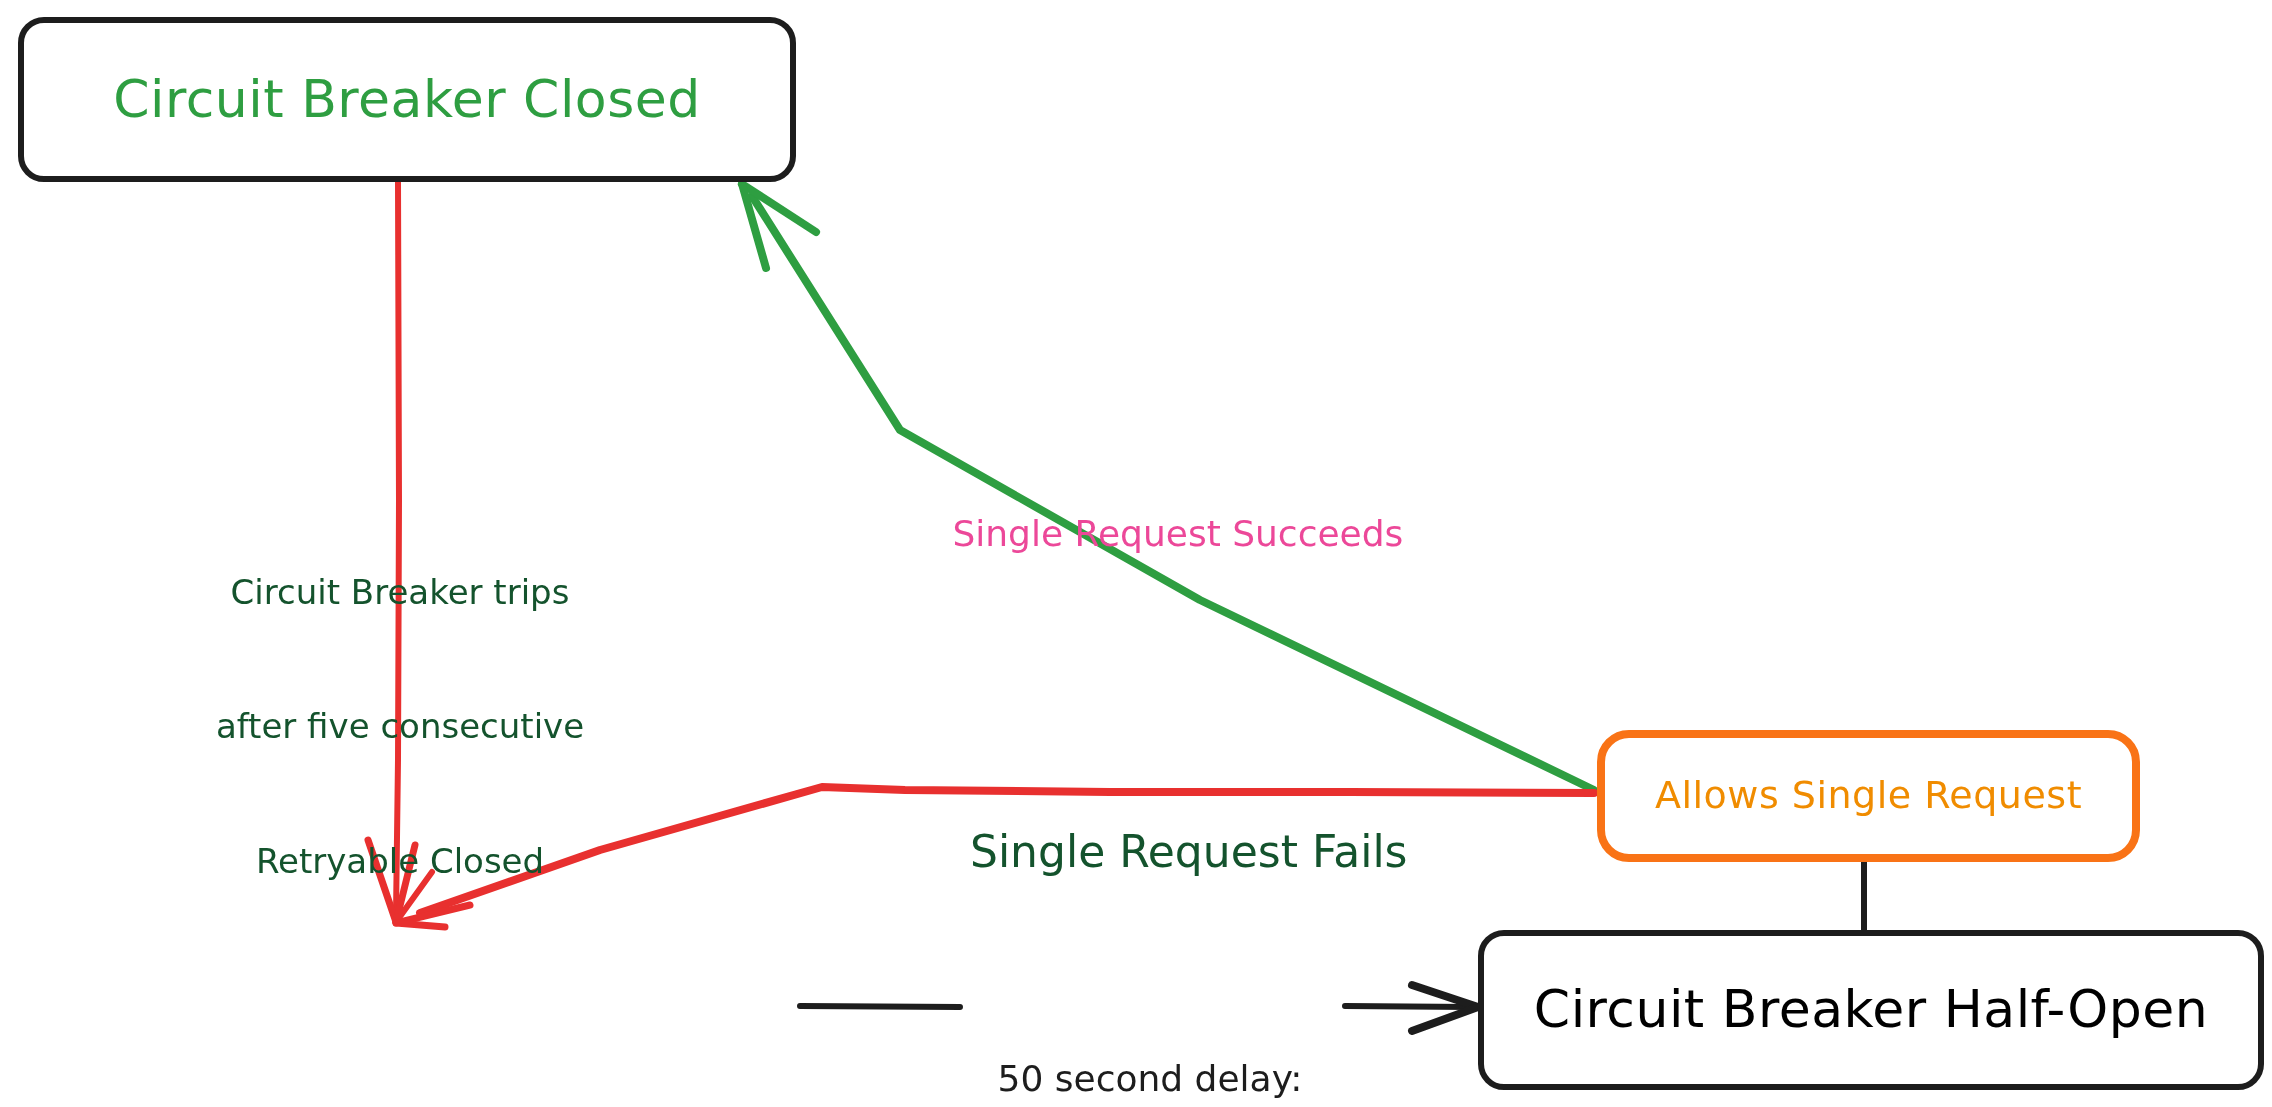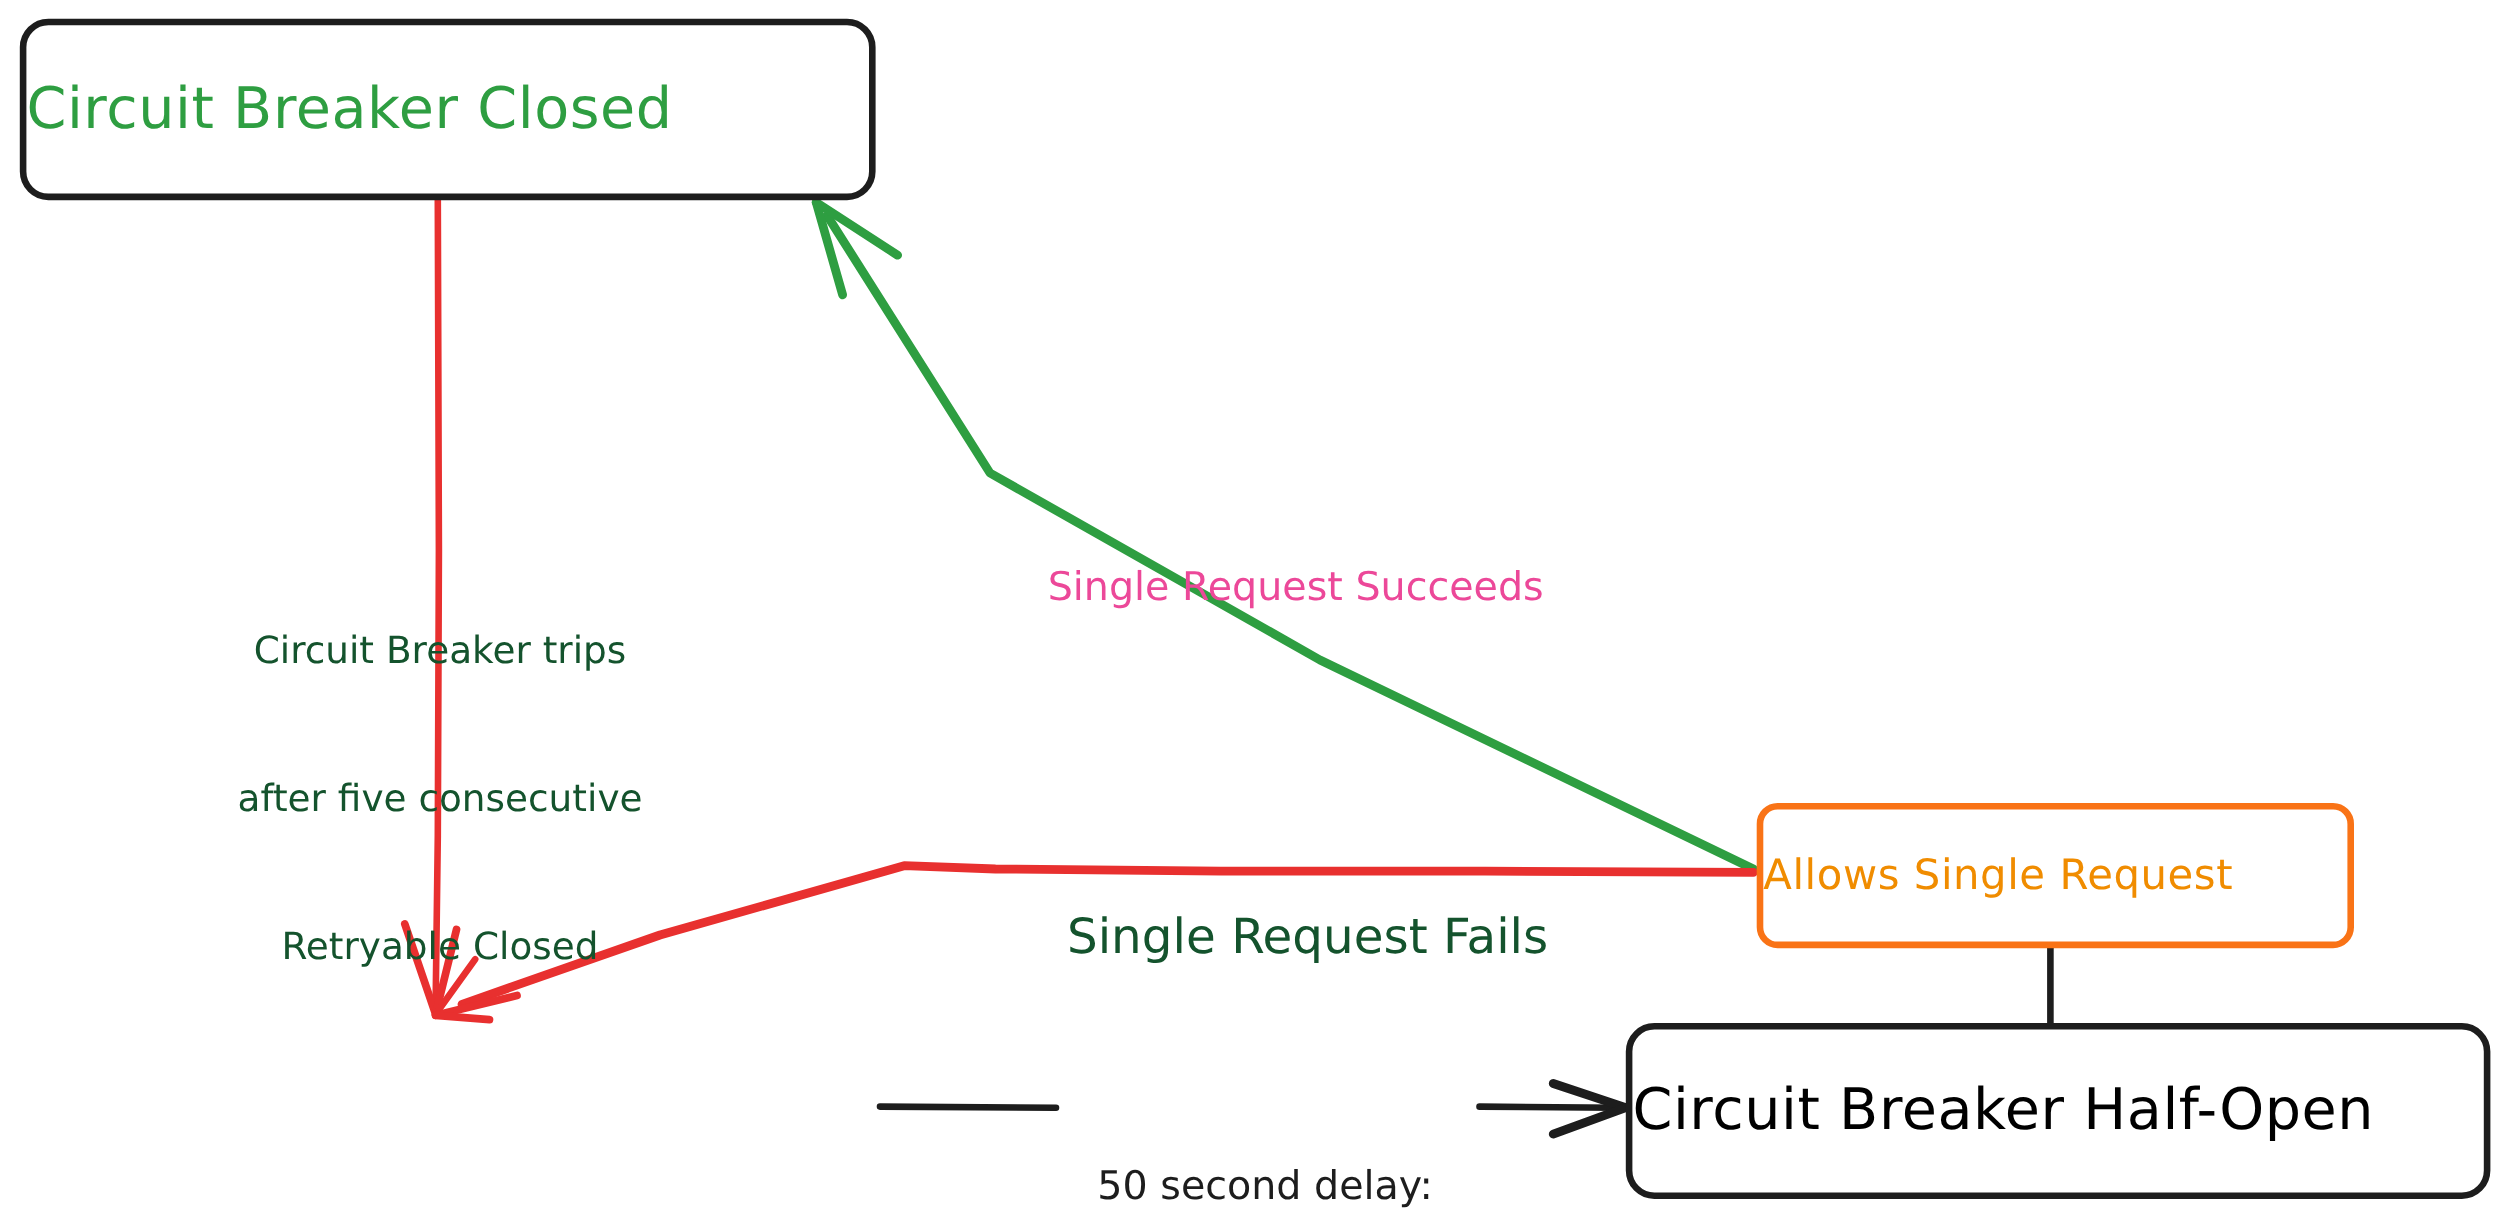--- a/index.html
+++ b/index.html
@@ -26,29 +26,29 @@
     height: 1107px;
     pointer-events: none;
   }
   .node {
     position: absolute;
     box-sizing: border-box;
     background: #ffffff;
     border-radius: 26px;
     display: flex;
     align-items: center;
-    justify-content: flex-start;
+    justify-content: center;
     text-align: center;
   }
   .node-black {
     border: 6px solid #1d1d1d;
   }
   .node-orange-border {
-    border: 6px solid #f97316;
-    border-radius: 19px;
+    border: 8px solid #f97316;
+    border-radius: 32px;
   }
   .node-label {
     font-family: "DejaVu Sans", sans-serif;
     font-weight: 400;
     letter-spacing: 0.5px;
     line-height: 1.15;
     white-space: nowrap;
   }
   .lbl-closed {
     color: #2e9e41;

